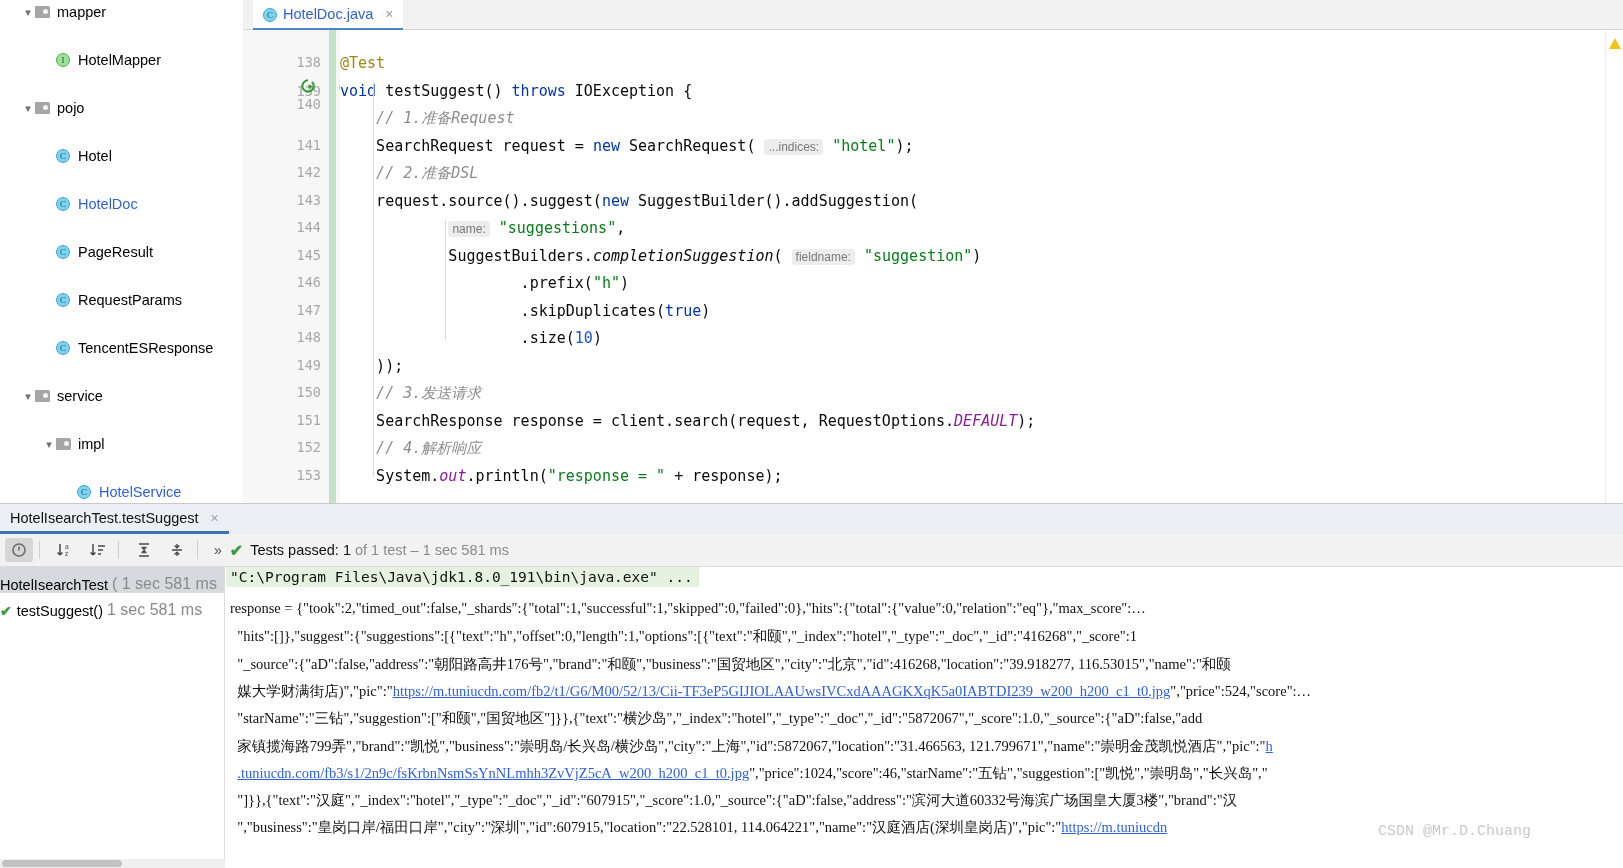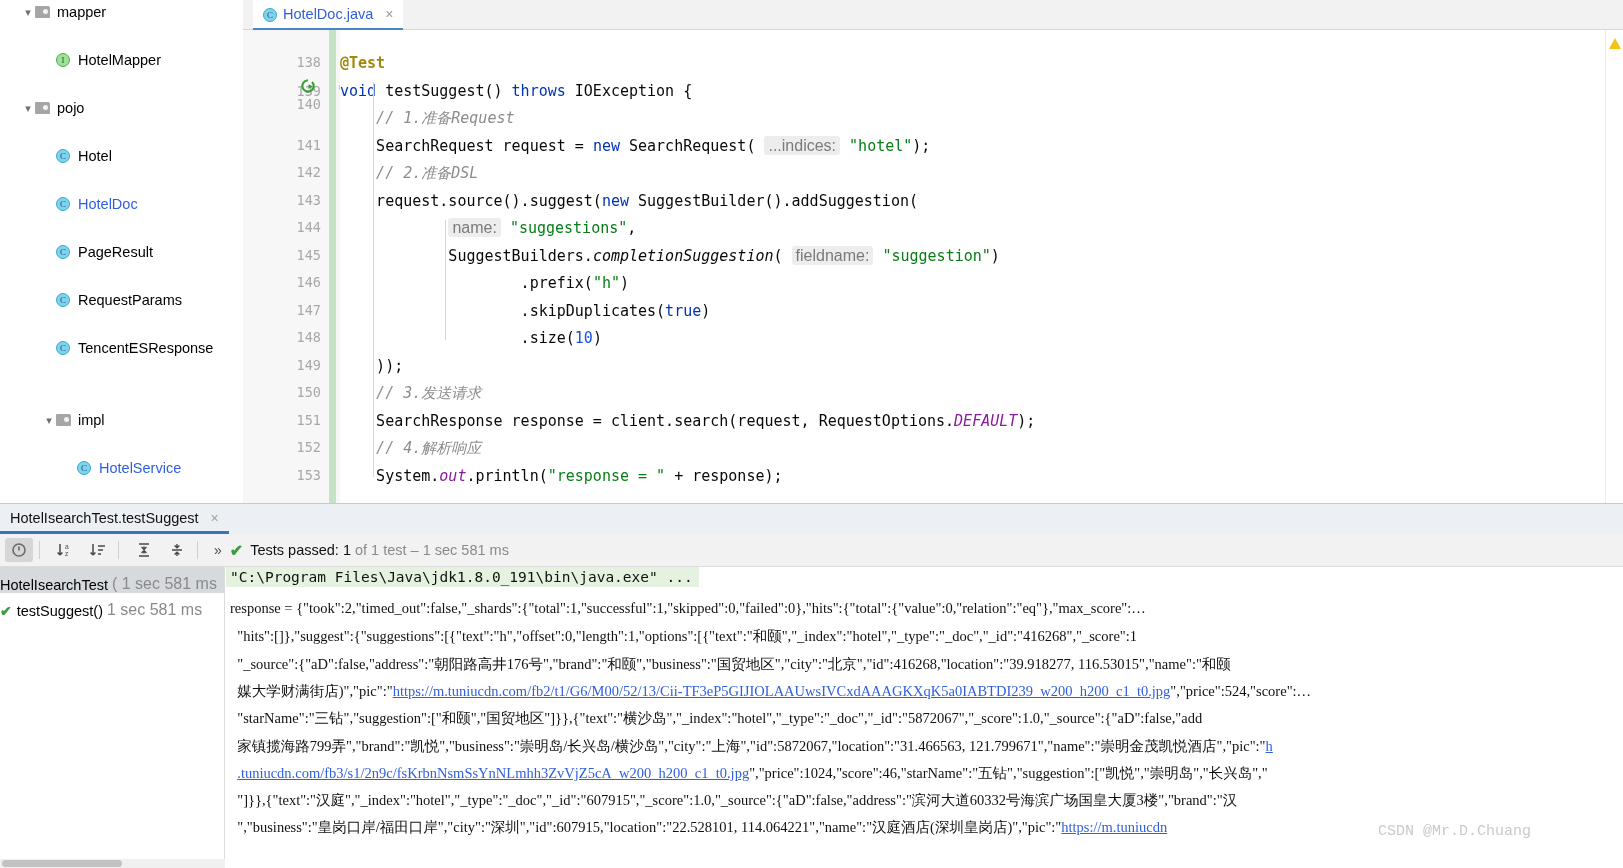--- a/index.html
+++ b/index.html
@@ -50,21 +50,21 @@
 
   .code { position:absolute; left:97px; top:30px; width:1283px; height:473px; overflow:hidden; background:#fff; }
   .cline { position:absolute; left:0; white-space:pre; font-family:"DejaVu Sans Mono", monospace; font-size:15px; color:#080808; letter-spacing:0px; }
   .cline .kw { color:#0033b3; }
   .cline .ann { color:#9e880d; }
   .cline .str { color:#067d17; }
   .cline .num { color:#1750eb; }
   .cline .cmt { color:#8c8c8c; font-style:italic; }
   .cline .ital { font-style:italic; }
   .cline .stat { color:#8a1b9c; font-style:italic; }
-  .hint { background:#ededed; color:#7a7a7a; font-size:16px; padding:1px 4px; border-radius:3px; font-family:"Liberation Sans", sans-serif; }
+  .hint { background:#ededed; color:#7a7a7a; font-size:12px; padding:1px 4px; border-radius:3px; font-family:"Liberation Sans", sans-serif; }
   .usages { position:absolute; left:97px; top:30px; font-size:12.5px; color:#8c8c8c; font-family:"Liberation Sans", sans-serif; }
 
   .indent-guide { position:absolute; width:1px; background:#d6d6d6; }
   .right-rail { position:absolute; right:0; top:30px; width:18px; height:473px; background:#fff; border-left:1px solid #ececec; }
   .warn-tri { position:absolute; right:2px; top:8px; width:0; height:0; border-left:6px solid transparent; border-right:6px solid transparent; border-bottom:11px solid #f0c419; }
 
   
   .run-panel { position:absolute; left:0; top:503px; width:1623px; height:365px; background:#fff; border-top:1px solid #c9c9c9; }
   .run-tabbar { position:absolute; left:0; top:0; width:1623px; height:30px; background:#eceff3; }
   .run-tab { position:absolute; left:0; top:0; height:30px; display:flex; align-items:center; padding:0 10px; font-size:14.5px; color:#111; border-bottom:3px solid #3b73b9; }
@@ -159,20 +159,28 @@
           </span>
           <span class="lbl">RequestParams</span>
         </div>
         <div class="tree-row" style="top: 168px;">
           <span style="display:inline-block;width:42px"></span>
           <span class="arrow"></span>
           <span class="ico">
             <span class="ic-c">C</span>
           </span>
           <span class="lbl">TencentESResponse</span>
+        </div>
+        <div class="tree-row" style="top: 192px;">
+          <span style="display:inline-block;width:21px"></span>
+          <span class="arrow down"></span>
+          <span class="ico">
+            <span class="ic-folder"></span>
+          </span>
+          <span class="lbl">service</span>
         </div>
         <div class="tree-row" style="top: 216px;">
           <span style="display:inline-block;width:42px"></span>
           <span class="arrow down"></span>
           <span class="ico">
             <span class="ic-folder"></span>
           </span>
           <span class="lbl">impl</span>
         </div>
         <div class="tree-row" style="top: 240px;">
@@ -228,21 +236,21 @@
             <path d="M3.5 4.2 H8.5" stroke="#555" stroke-width="1.3"></path>
           </svg>
       </div>
 
       <div class="usages">
         <span>no usages</span>
         <span style="margin-left:18px">new *</span>
       </div>
 
       <div class="code" id="code">
-          <div class="cline" style="top: 24px; left: 0px; font-weight: bold;"><span class="ann">@Test</span></div>
+          <div class="cline" style="top: 24px; left: 0px;"><span class="ann">@Test</span></div>
           <div class="cline" style="top: 51.5px; left: 0px;"><span class="kw">void</span> testSuggest() <span class="kw">throws</span> IOException {</div>
           <div class="cline" style="top: 79px; left: 0px;"><span class="cmt">    // 1.准备Request</span></div>
           <div class="cline" style="top: 106.5px; left: 0px;">    SearchRequest request = <span class="kw">new</span> SearchRequest( <span class="hint">...indices:</span> <span class="str">"hotel"</span>);</div>
           <div class="cline" style="top: 134px; left: 0px;"><span class="cmt">    // 2.准备DSL</span></div>
           <div class="cline" style="top: 161.5px; left: 0px;">    request.source().suggest(<span class="kw">new</span> SuggestBuilder().addSuggestion(</div>
           <div class="cline" style="top: 189px; left: 0px;">            <span class="hint">name:</span> <span class="str">"suggestions"</span>,</div>
           <div class="cline" style="top: 216.5px; left: 0px;">            SuggestBuilders.<span class="ital">completionSuggestion</span>( <span class="hint">fieldname:</span> <span class="str">"suggestion"</span>)</div>
           <div class="cline" style="top: 244px; left: 0px;">                    .prefix(<span class="str">"h"</span>)</div>
           <div class="cline" style="top: 271.5px; left: 0px;">                    .skipDuplicates(<span class="kw">true</span>)</div>
           <div class="cline" style="top: 299px; left: 0px;">                    .size(<span class="num">10</span>)</div>

